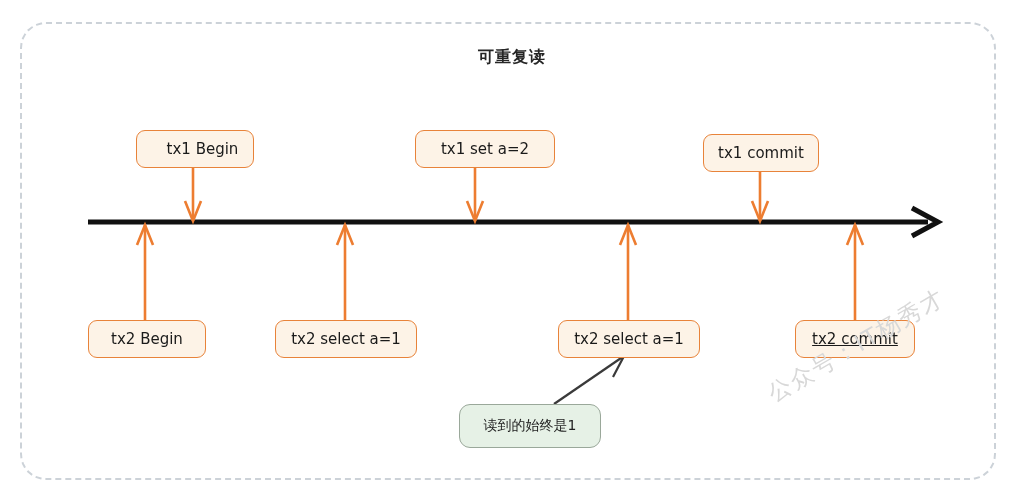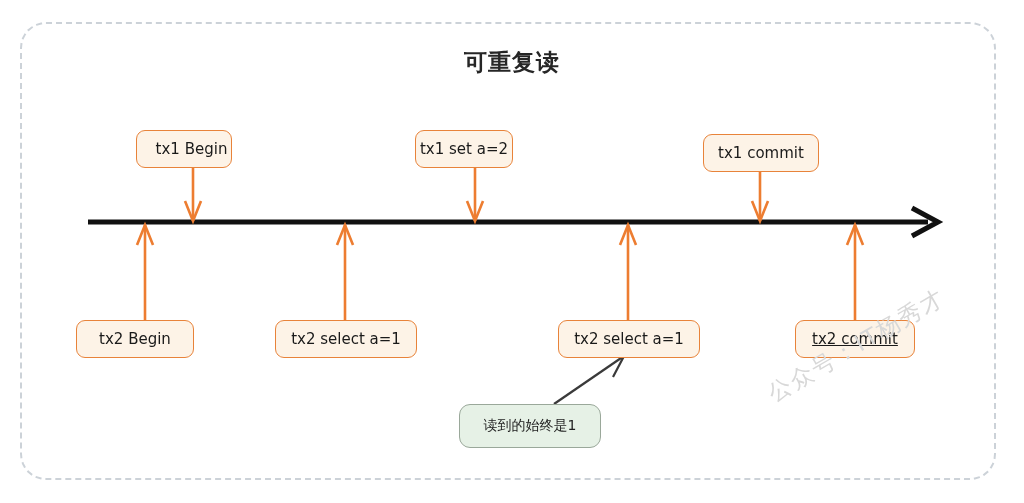--- a/index.html
+++ b/index.html
@@ -28,21 +28,21 @@
     border-radius: 26px;
   }
 
   
   #title {
     position: absolute;
     left: 0;
     top: 47px;
     width: 1024px;
     text-align: center;
-    font-size: 23px;
+    font-size: 16px;
     font-weight: 700;
     color: #262626;
     letter-spacing: 1px;
   }
 
   
   #svg-layer {
     position: absolute;
     left: 0;
     top: 0;
@@ -151,33 +151,33 @@
         <polyline points="847,245 855,225 863,245" stroke-linejoin="miter"></polyline>
       </g>
     </g>
 
     <g stroke="#3a3a3a" stroke-width="2.2" fill="none">
       <line x1="554" y1="404" x2="624" y2="356"></line>
       <polyline points="600,356 624,356 613,377" stroke-linejoin="miter"></polyline>
     </g>
   </svg>
 
-  <div class="node-box" style="left:136px; top:130px; width:96px;padding-left:27px;">
+  <div class="node-box" style="left:136px; top:130px; width:118px;padding-left:27px;">
     <span class="lbl">tx1 Begin</span>
   </div>
 
-  <div class="node-box" style="left:415px; top:130px; width:98px;">
+  <div class="node-box" style="left:415px; top:130px; width:140px;">
     <span class="lbl">tx1 set a=2</span>
   </div>
 
   <div class="node-box" style="left:703px; top:134px; width:116px;">
     <span class="lbl">tx1 commit</span>
   </div>
 
-  <div class="node-box" style="left:76px; top:320px; width:118px;">
+  <div class="node-box" style="left:88px; top:320px; width:118px;">
     <span class="lbl">tx2 Begin</span>
   </div>
 
   <div class="node-box" style="left:275px; top:320px; width:142px;">
     <span class="lbl">tx2 select a=1</span>
   </div>
 
   <div class="node-box" style="left:558px; top:320px; width:142px;">
     <span class="lbl">tx2 select a=1</span>
   </div>

